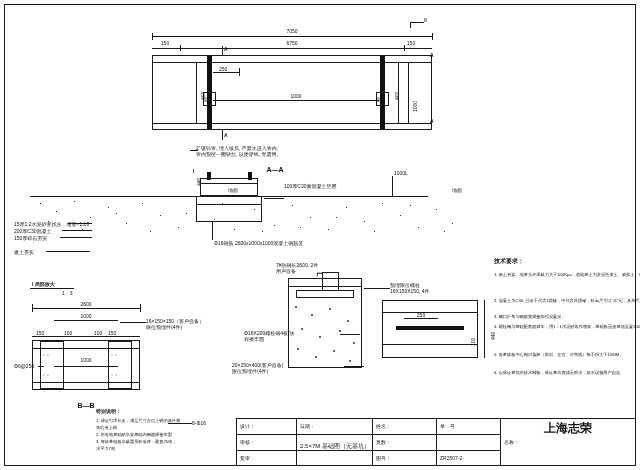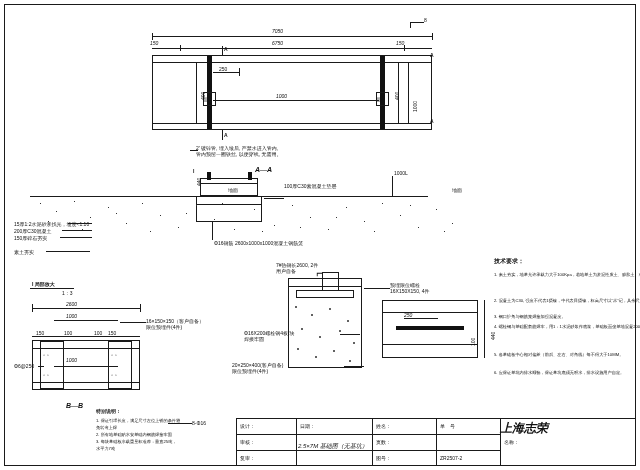--- a/index.html
+++ b/index.html
@@ -9,21 +9,21 @@
   .h{height:1px;}
   .v{width:1px;}
   .t{position:absolute;font-size:4.2px;line-height:5px;white-space:pre;color:#111;}
   .t5{font-size:5px;line-height:6px;}
   .t6{font-size:6px;line-height:7px;}
   .t7{font-size:7px;line-height:8.5px;}
   .t12{font-size:12px;line-height:14px;}
   .bold{font-weight:bold;}
   .blk{position:absolute;background:#111;}
   .box{position:absolute;border:1px solid #1a1a1a;box-sizing:border-box;}
-  .cen{font-style:italic;}
+  .cen{text-align:center;}
   .rot90{transform-origin:0 0;transform:rotate(-90deg);}
   
   .soil{position:absolute;overflow:hidden;}
   .soil .d{position:absolute;width:1px;height:1px;background:#333;}
   .gravel{position:absolute;overflow:hidden;}
   .gravel .g{position:absolute;width:1.5px;height:1.5px;background:#444;border-radius:50%;}
 </style>
 </head>
 <body>
 

